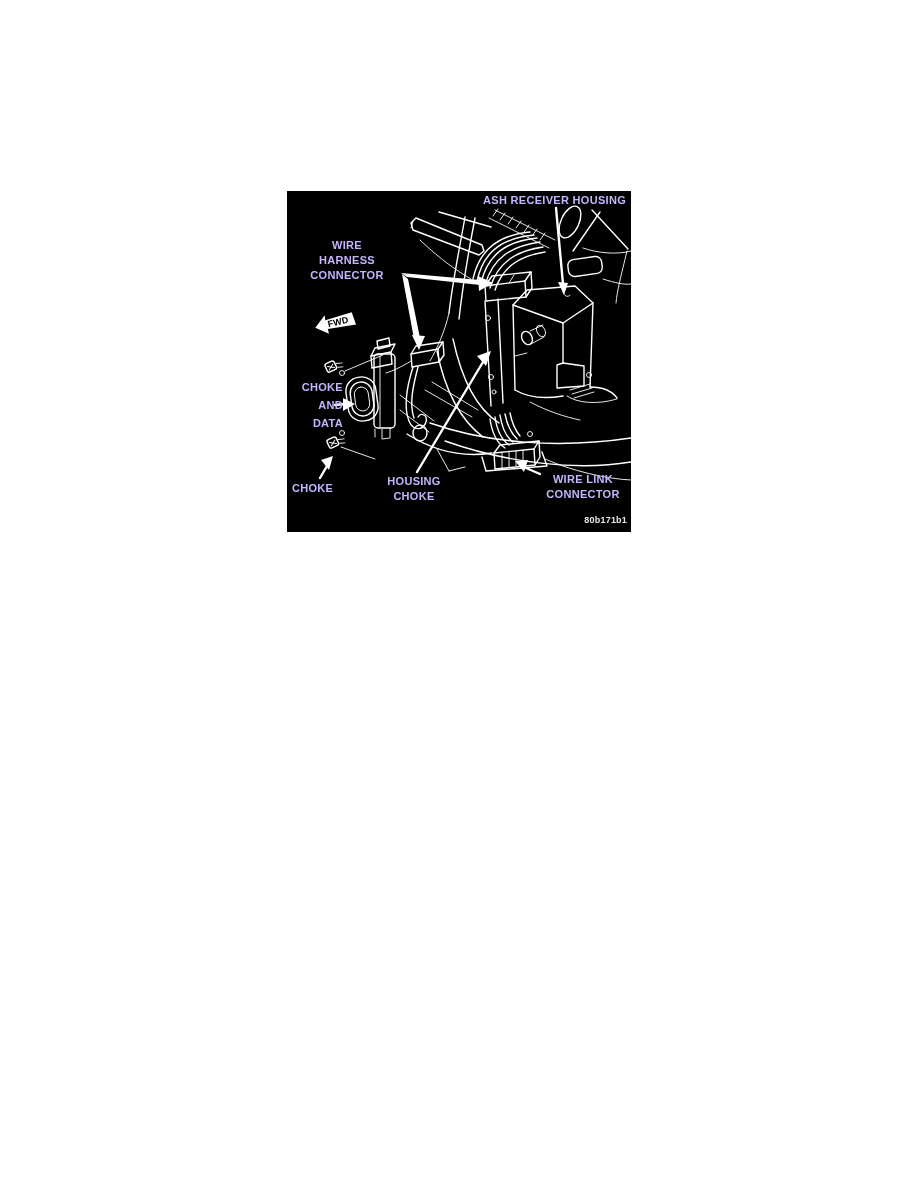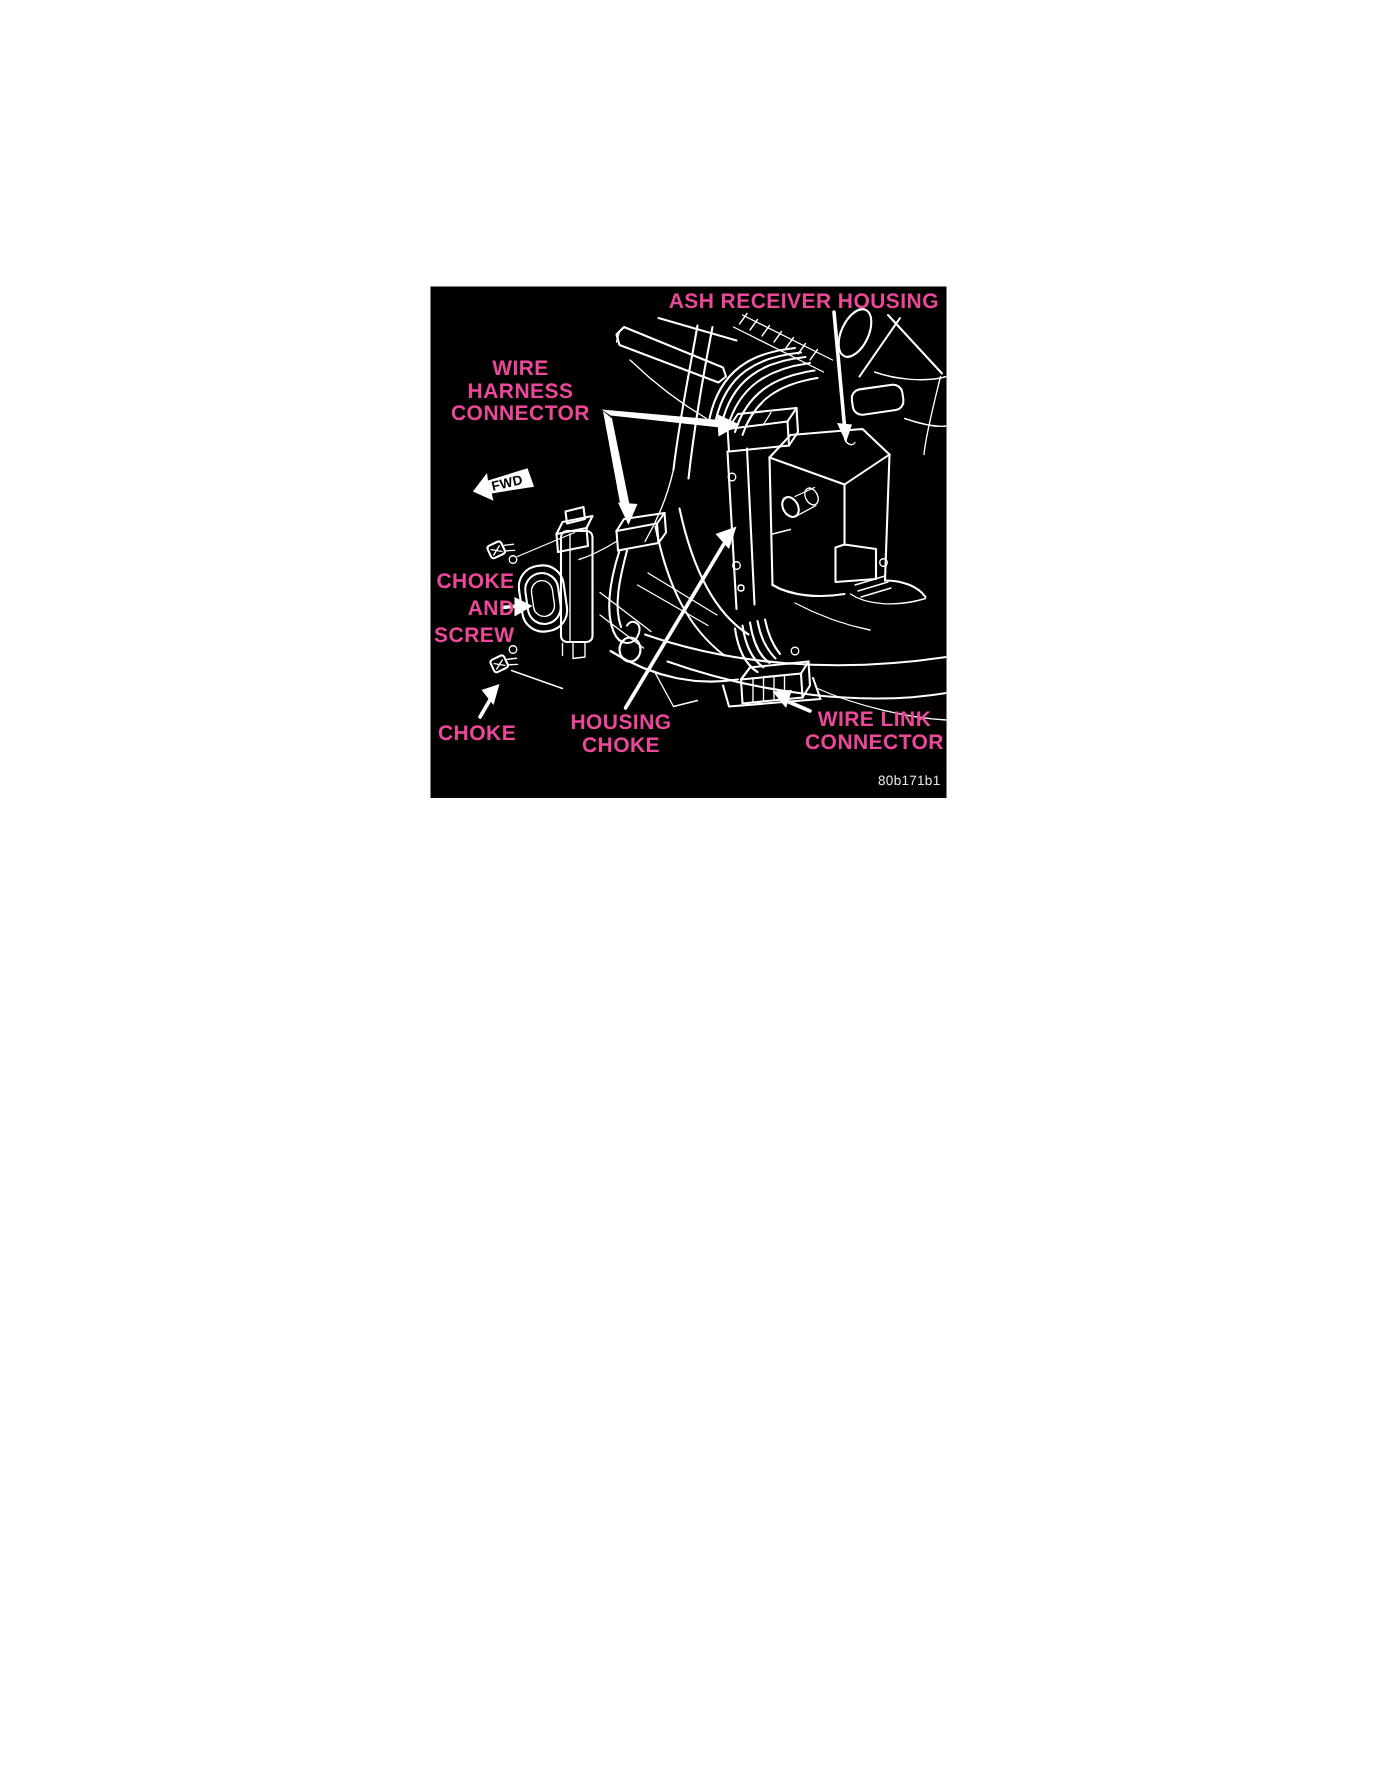--- a/index.html
+++ b/index.html
@@ -10,28 +10,28 @@
     position:relative;
     overflow:hidden;
   }
   .page{position:absolute;inset:0;background:#ffffff;}
   .figure{
     position:absolute;left:287px;top:191px;width:344px;height:341px;
     background:#000000;
   }
   .figure svg{position:absolute;left:0;top:0;width:344px;height:341px;}
   .lbl{
-    position:absolute;color:#ec4899;font-weight:700;
-    font-size:14px;line-height:15px;letter-spacing:.3px;
+    position:absolute;color:#c4b5fd;font-weight:700;
+    font-size:11px;line-height:15px;letter-spacing:.3px;
     white-space:nowrap;
   }
   .lbl.center{text-align:center;}
   .lbl span{display:block;}
   .code{
-    position:absolute;color:#e6e6e6;font-weight:400;
+    position:absolute;color:#e6e6e6;font-weight:700;
     font-size:9px;letter-spacing:.2px;
   }
   
   .ln{stroke:#fff;fill:none;stroke-width:1.4;stroke-linecap:round;stroke-linejoin:round;}
   .thin{stroke-width:0.9;}
   .thk{stroke-width:2.4;}
   .fil{fill:#fff;stroke:none;}
   .fwd-text{font-family:"Liberation Sans",sans-serif;font-size:9px;font-weight:700;fill:#000;letter-spacing:.2px;}
 </style>
 </head>
@@ -221,21 +221,21 @@
 
     <div class="lbl center" style="top:47px;left:8px;width:104px;text-align:center;">
       <span>WIRE</span>
       <span>HARNESS</span>
       <span>CONNECTOR</span>
     </div>
 
     <div class="lbl center" style="top:187px;left:0px;width:56px;line-height:18px;text-align:right;">
       <span>CHOKE</span>
       <span>AND</span>
-      <span>SCREW</span>
+      <span>DATA</span>
     </div>
 
     <div class="lbl" style="top:290px;left:5px;">CHOKE</div>
 
     <div class="lbl center" style="top:283px;left:88px;width:78px;">
       <span>HOUSING</span>
       <span>CHOKE</span>
     </div>
 
     <div class="lbl center" style="top:281px;left:249px;width:94px;">

